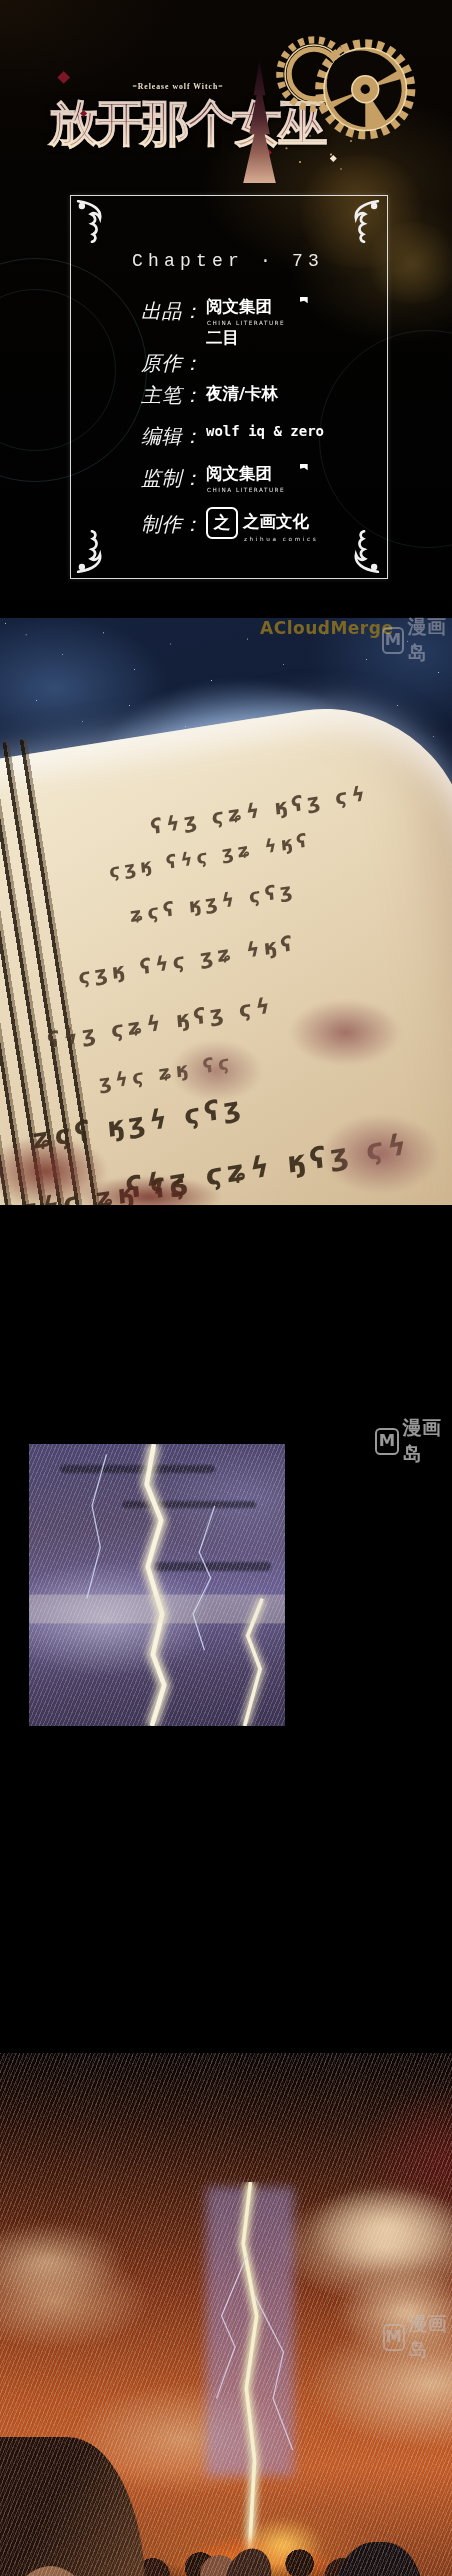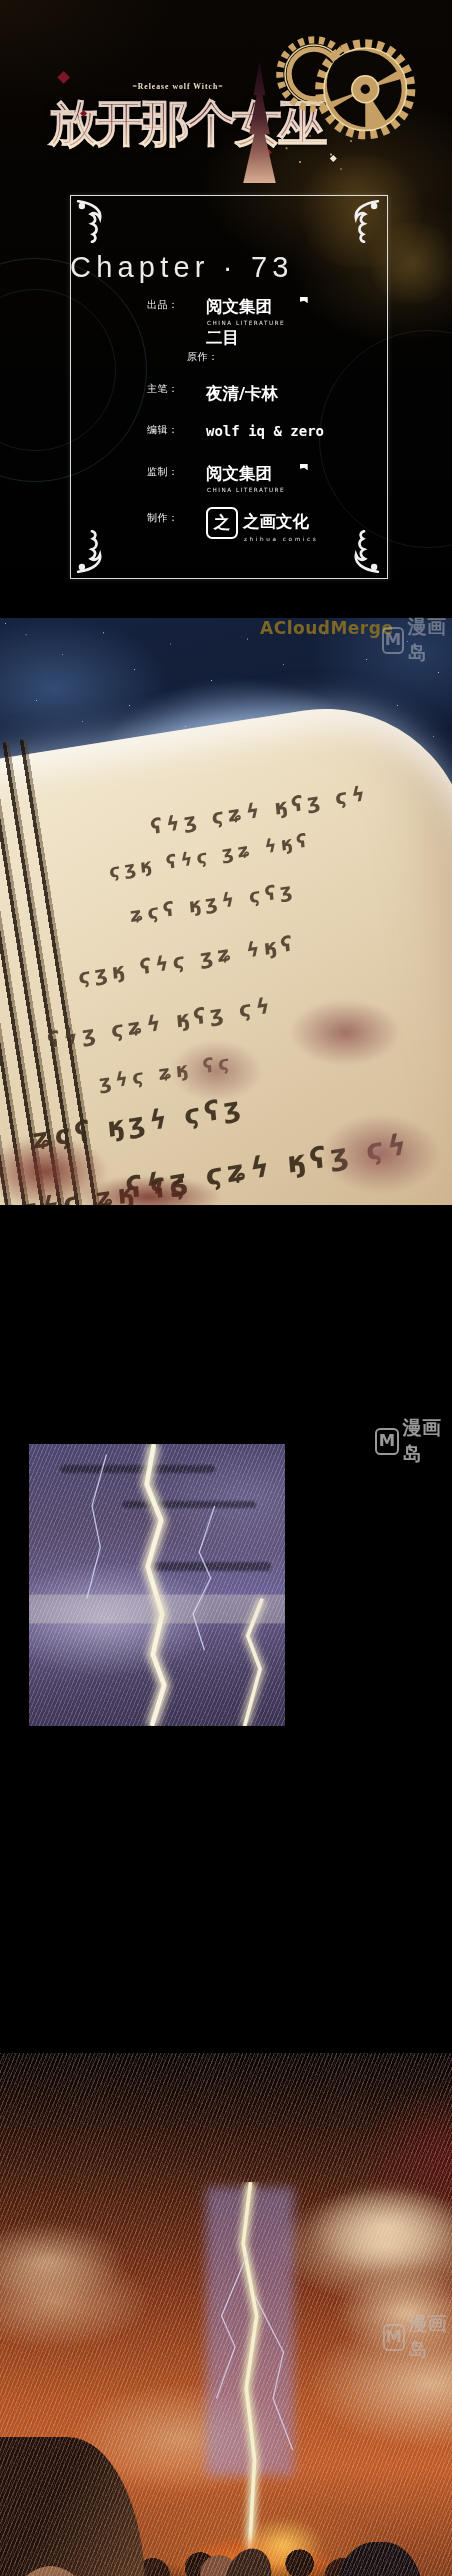--- a/index.html
+++ b/index.html
@@ -28,24 +28,24 @@
          box-shadow:0 0 0 1px rgba(245,235,220,.55);}
   .gear{position:absolute;}
   .spark{position:absolute;transform:rotate(45deg);}
   .dust{position:absolute;width:1.5px;height:1.5px;border-radius:50%;background:#d9b26a;
         box-shadow:17.5px 9.3px 0 #c49a50, 41px -3.1px 0 #b98f48, 62px 15.5px 0 #d9b26a,
                    82px 2.1px 0 #a8823e, 31px 23px 0 #c49a50, 72px 30px 0 #8a6a30;}
   
   .frame{position:absolute;left:70px;top:195px;width:316px;height:382px;
          border:1px solid rgba(238,238,238,.92);box-shadow:0 0 5.2px rgba(255,255,255,.15);}
   .corner{position:absolute;width:32px;height:43px;}
-  .chapter{position:absolute;left:70px;top:251px;width:316px;
-           font-family:Liberation Sans, sans-serif;font-size:29px;color:#eceae6;letter-spacing:5.2px;}
-  .crow-label{position:absolute;left:147px;width:58px;font-size:10px;color:#f4f4f4;
-              letter-spacing:0.5px;text-align:justify;white-space:nowrap;}
+  .chapter{position:absolute;left:70px;top:251px;width:316px;text-align:center;
+           font-family:Liberation Mono, monospace;font-size:18px;color:#eceae6;letter-spacing:5.2px;}
+  .crow-label{position:absolute;left:141px;width:58px;font-size:20px;color:#f4f4f4;
+              letter-spacing:0.5px;text-align:justify;white-space:nowrap;font-style:italic;}
   .crow-val{position:absolute;left:206px;font-size:16.5px;font-weight:bold;color:#fff;white-space:nowrap;}
   .crow-sub{position:absolute;left:207px;font-size:5.7px;color:#e9e9e9;letter-spacing:1.5px;white-space:nowrap;}
   .mono-val{font-family:"DejaVu Sans Mono",monospace;font-size:14px;font-weight:bold;}
   .flagmark{position:absolute;width:7.7px;height:7.7px;background:#fff;
             clip-path:polygon(0 0,100% 0,100% 80%,55% 50%,0 62%);}
   .makerlogo{position:absolute;left:206px;width:28px;height:28px;border:2.1px solid #fff;border-radius:6.2px;
              display:flex;align-items:center;justify-content:center;font-size:16.5px;color:#fff;font-weight:bold;}
   
   .wm{position:absolute;display:flex;align-items:center;gap:3.6px;font-weight:bold;z-index:30;}
   .wm .wm-m{width:23px;height:23px;border:2.6px solid currentColor;border-radius:5.2px;
@@ -173,21 +173,21 @@
       <circle cx="11" cy="11" r="6" fill="#f0f0f0"></circle>
     </svg>
 
     <div class="chapter">Chapter · 73</div>
 
     <div class="crow-label" style="top:298px;">出品：</div>
     <div class="crow-val" style="top:296px;">阅文集团</div>
     <div class="flagmark" style="left:300px;top:297px;"></div>
     <div class="crow-sub" style="top:320px;">CHINA LITERATURE</div>
 
-    <div class="crow-label" style="top:350px;margin-left:40px;">原作：</div>
+    <div class="crow-label" style="top:350px;">原作：</div>
     <div class="crow-val" style="top:327px;">二目</div>
 
     <div class="crow-label" style="top:382px;">主笔：</div>
     <div class="crow-val" style="top:383px;">夜清/卡林</div>
 
     <div class="crow-label" style="top:423px;">编辑：</div>
     <div class="crow-val mono-val" style="top:423px;">wolf iq &amp; zero</div>
 
     <div class="crow-label" style="top:465px;">监制：</div>
     <div class="crow-val" style="top:463px;">阅文集团</div>

